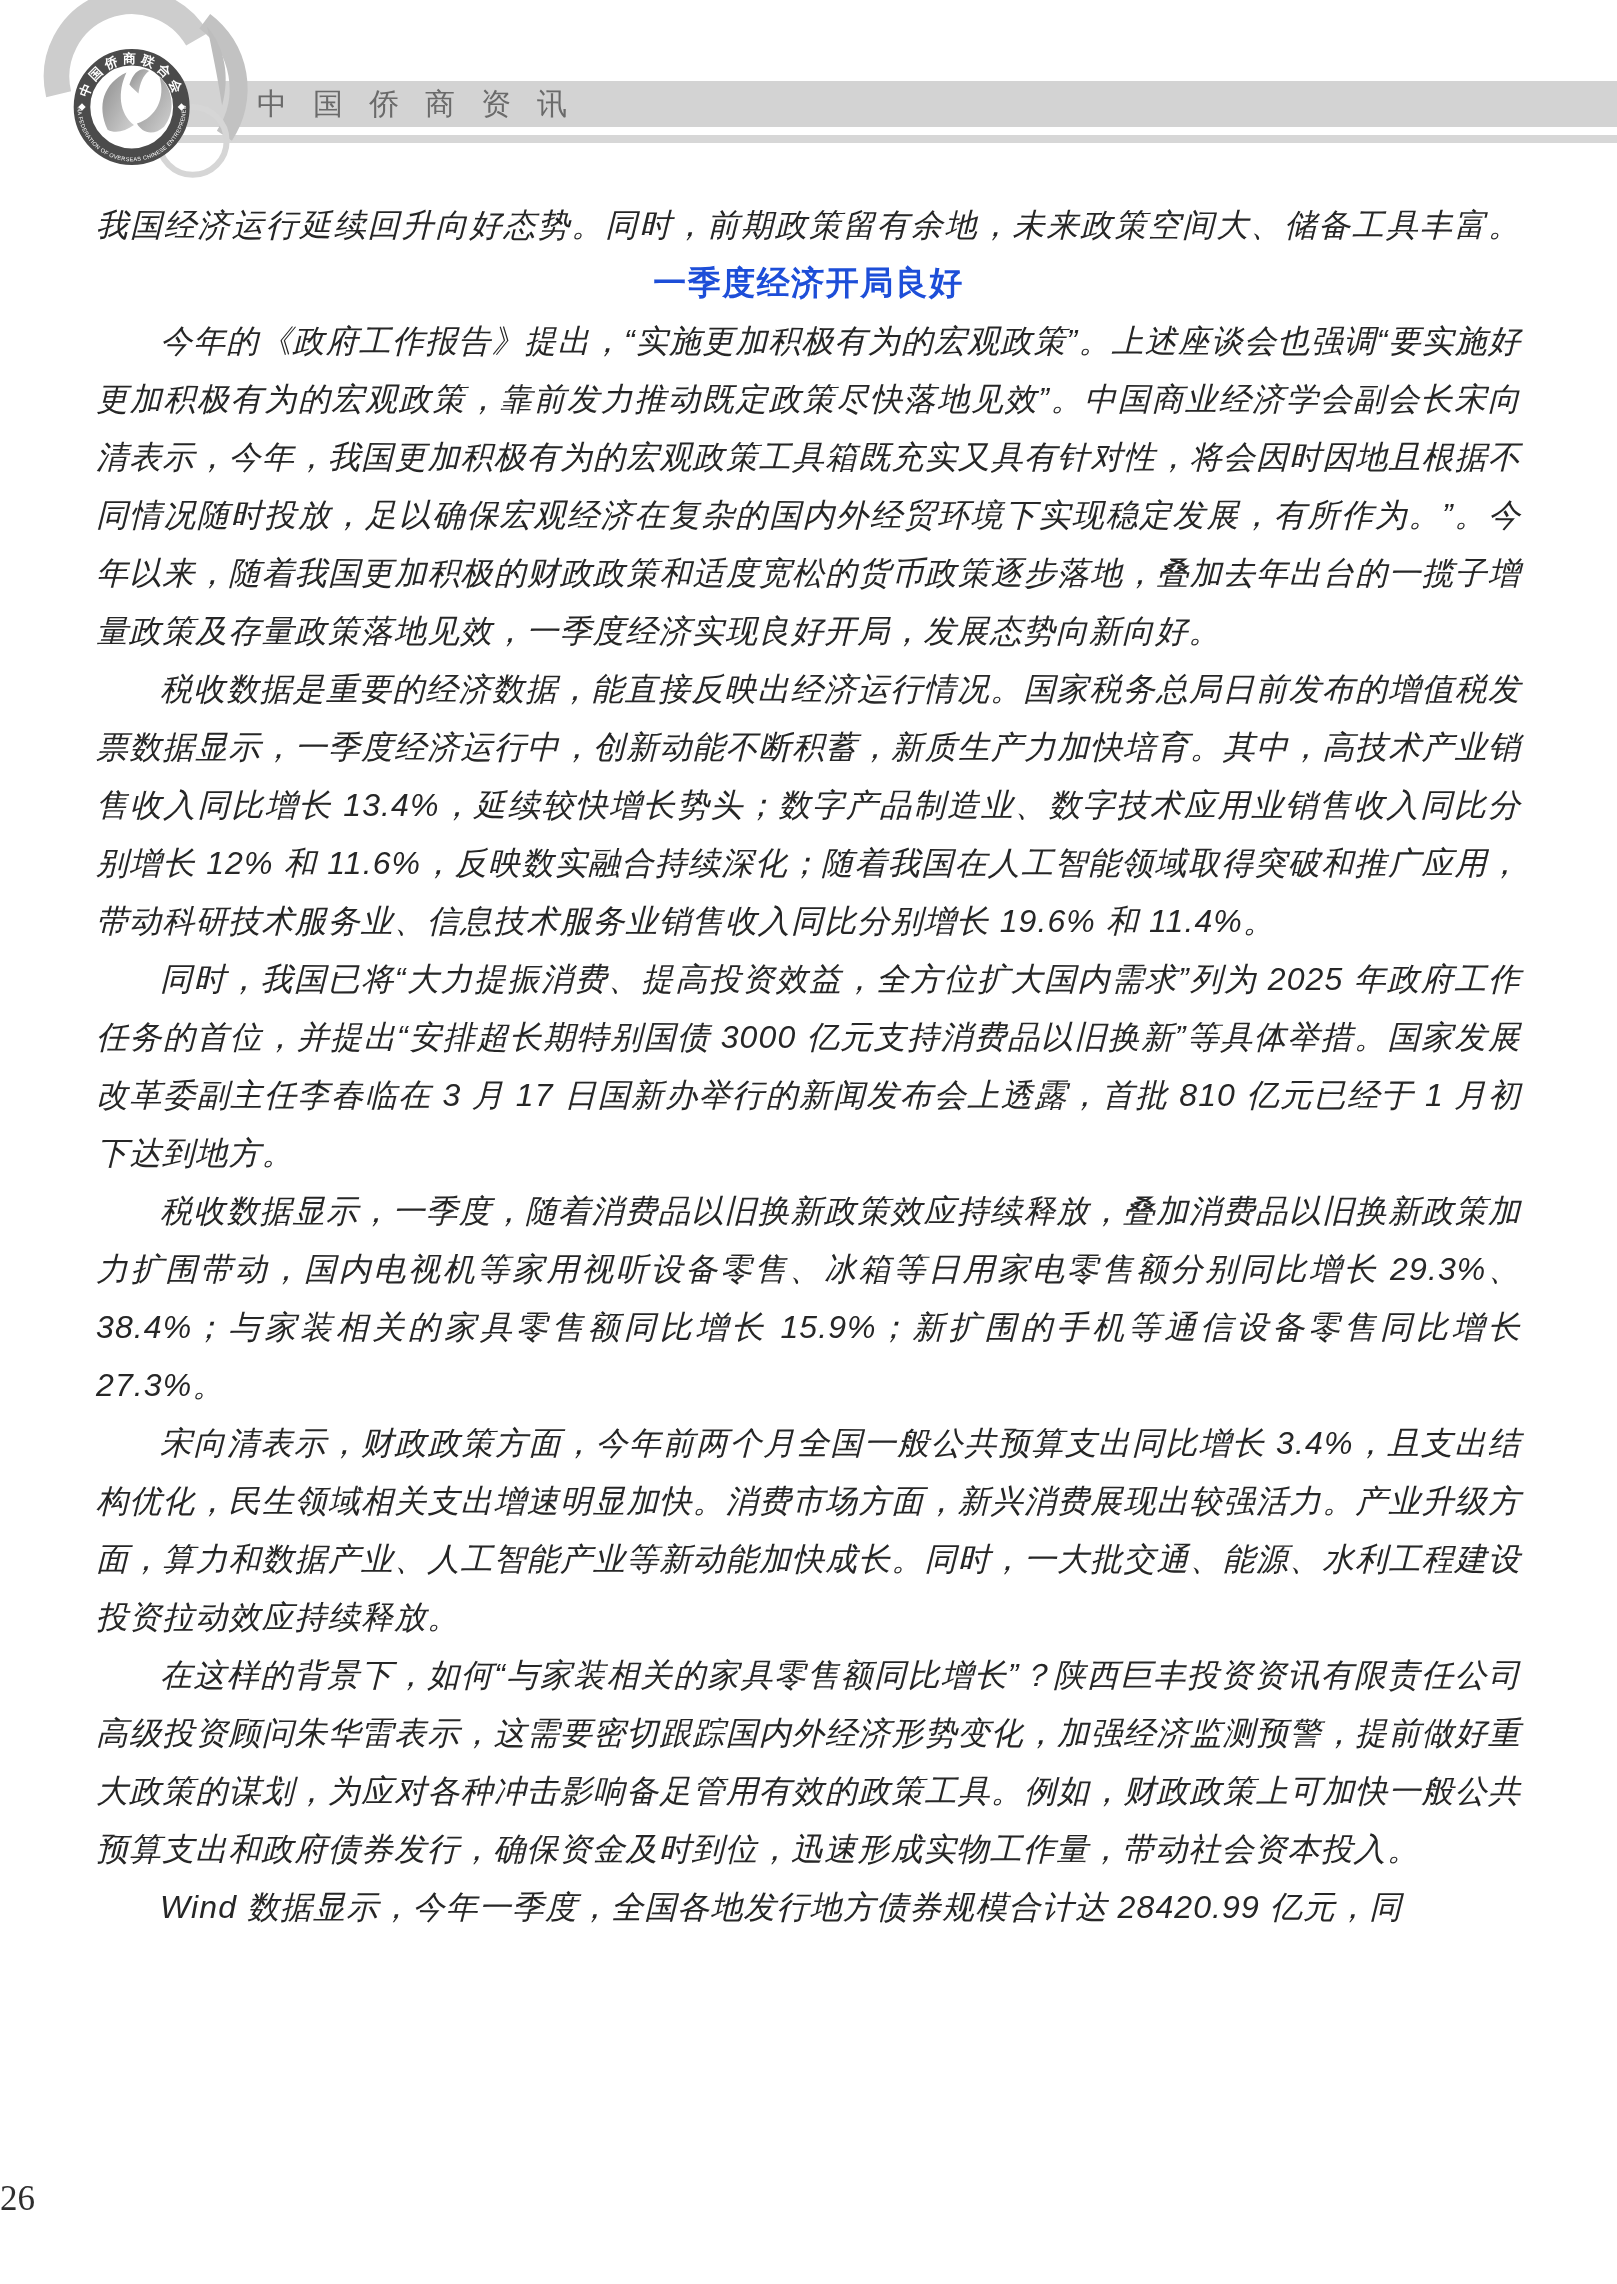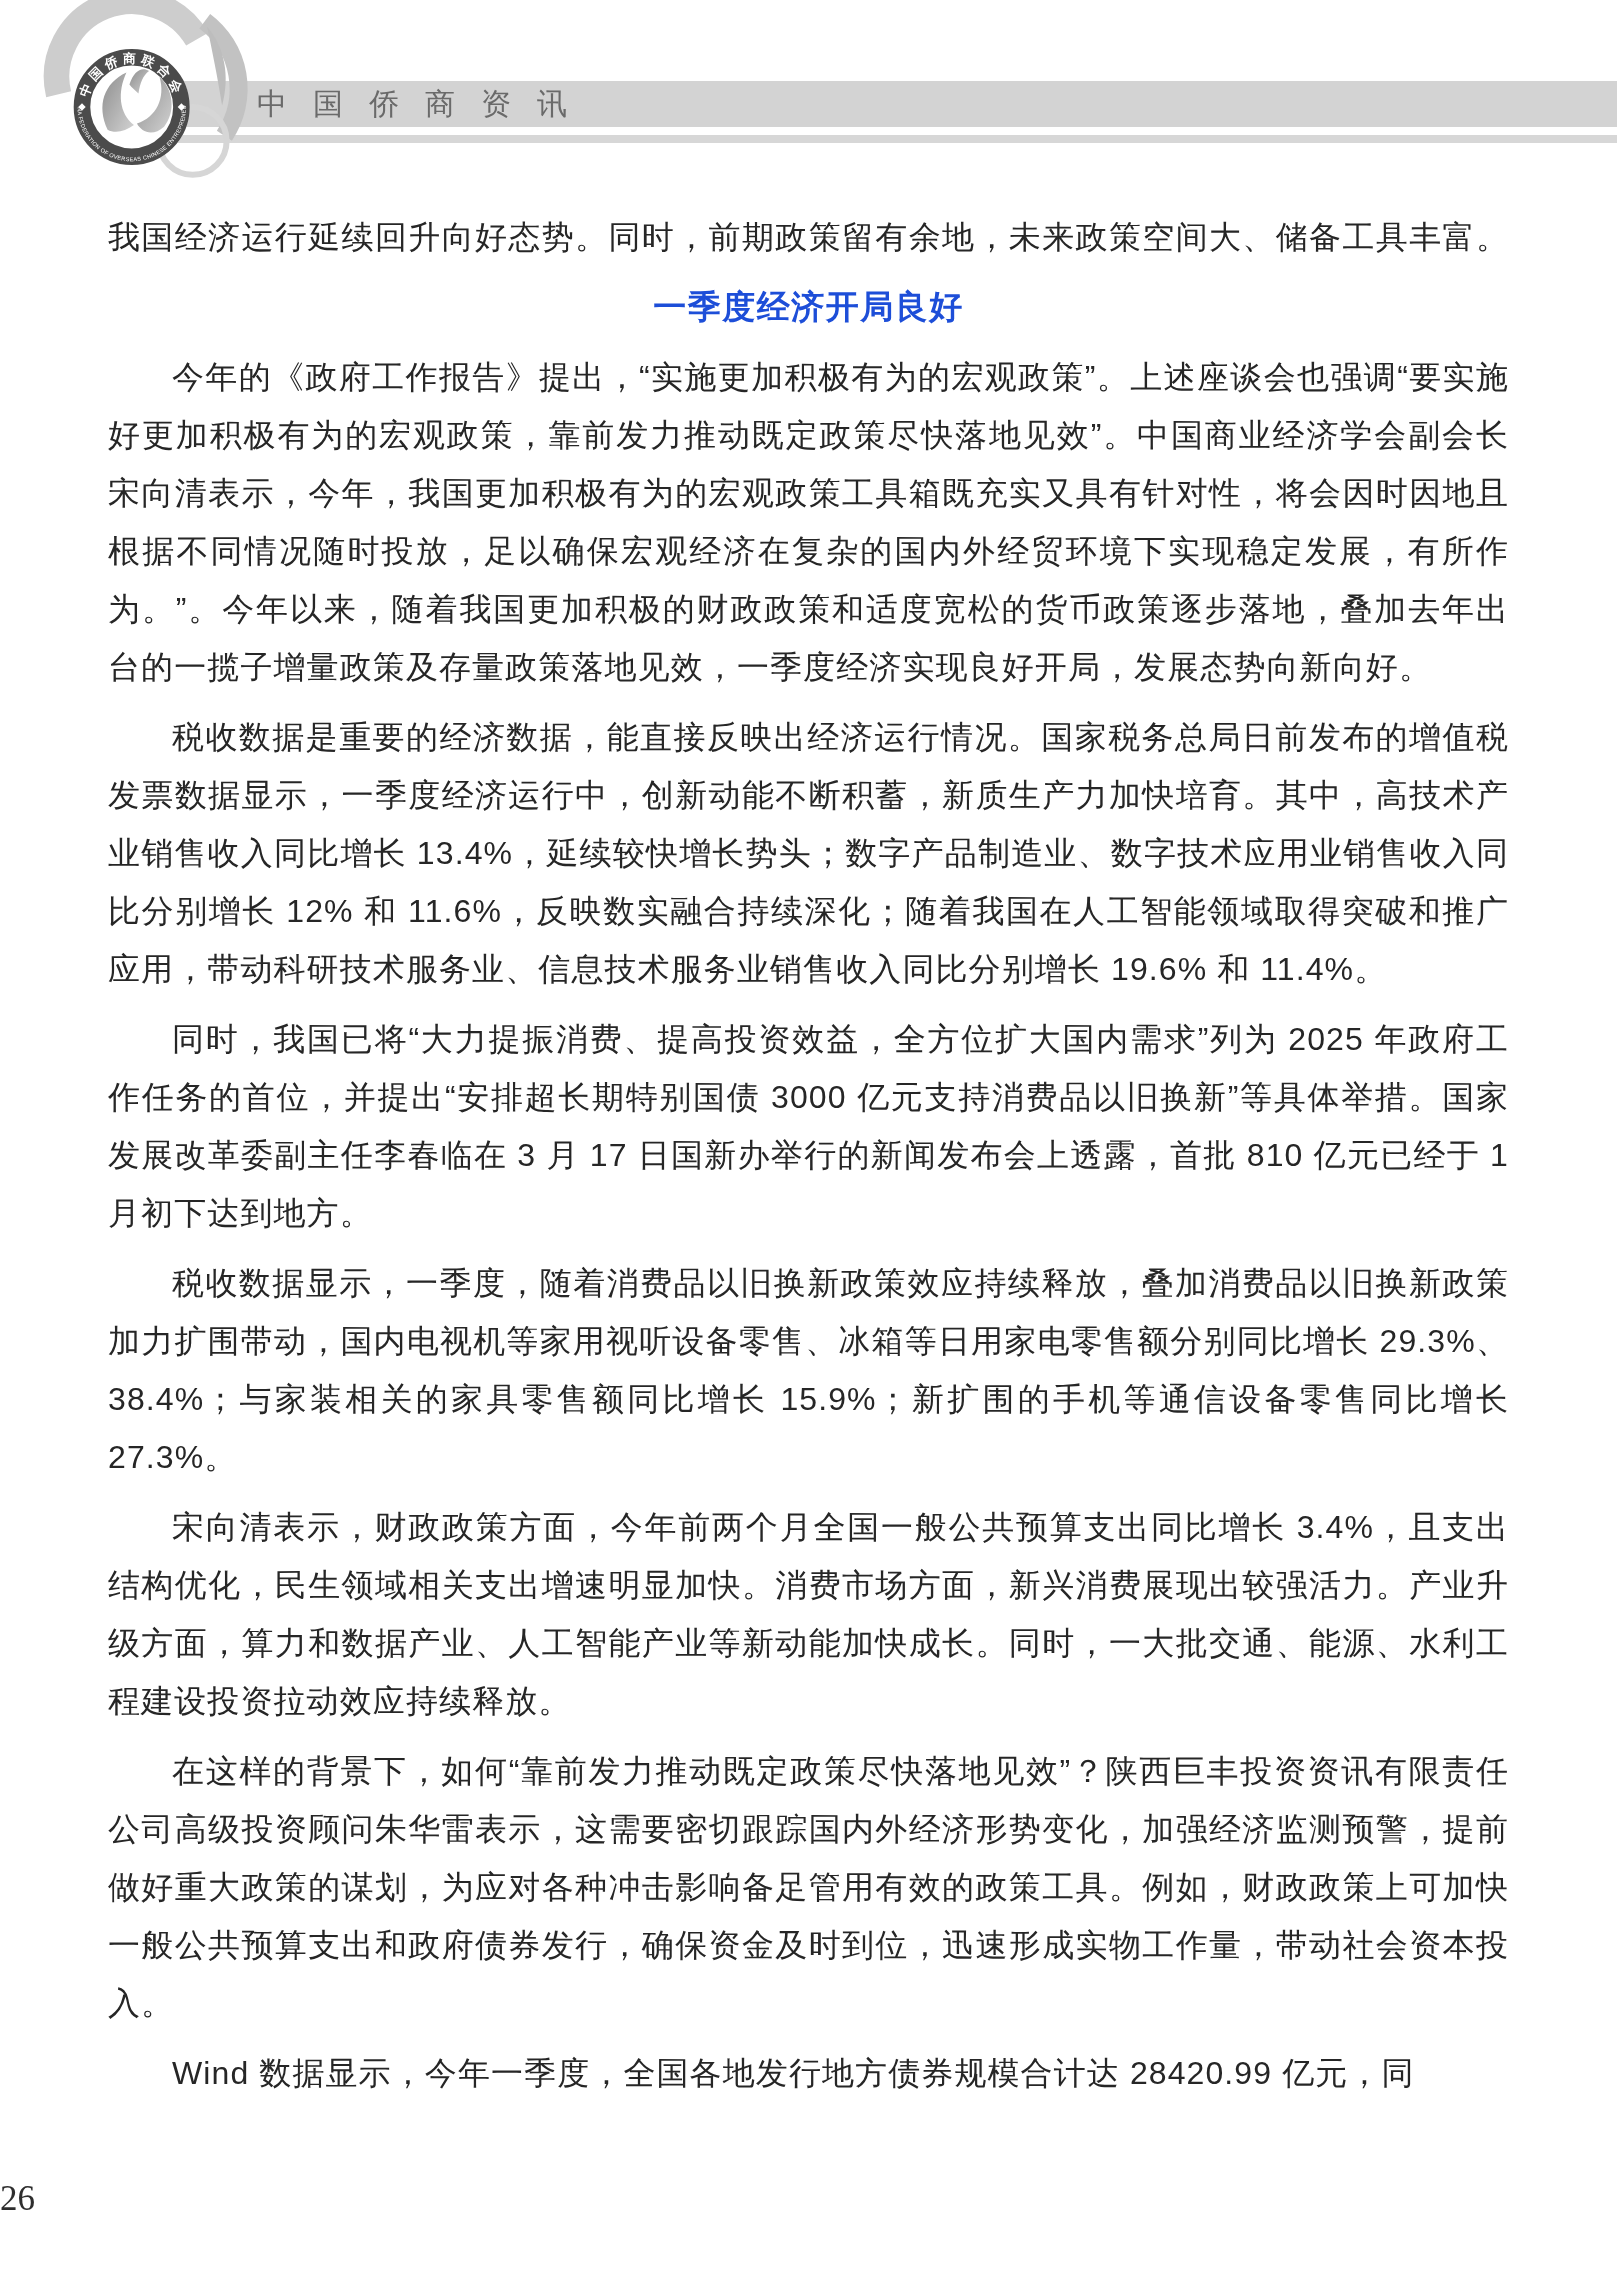--- a/index.html
+++ b/index.html
@@ -61,21 +61,21 @@
   .article{
     position:absolute;
     left:96px; top:196px;
     width:1425px;
     font-size:32px;
     line-height:58px;
     letter-spacing:1.1px;
     color:#262626;
     text-align:justify;
   }
-  .article p{margin:12px;}
+  .article p{margin:0;font-style:italic;}
   .para.indent{text-indent:2em;}
   .lead{text-align-last:justify;}
   .heading{
     margin:0;
     font-size:33px;
     font-weight:bold;
     line-height:58px;
     text-align:center;
     text-align-last:center;
     letter-spacing:1.5px;
@@ -139,20 +139,20 @@
   </div>
 
   <main class="article">
     <p class="para lead">我国经济运行延续回升向好态势。同时，前期政策留有余地，未来政策空间大、储备工具丰富。</p>
     <h2 class="heading">一季度经济开局良好</h2>
     <p class="para indent">今年的《政府工作报告》提出，“实施更加积极有为的宏观政策”。上述座谈会也强调“要实施好更加积极有为的宏观政策，靠前发力推动既定政策尽快落地见效”。中国商业经济学会副会长宋向清表示，今年，我国更加积极有为的宏观政策工具箱既充实又具有针对性，将会因时因地且根据不同情况随时投放，足以确保宏观经济在复杂的国内外经贸环境下实现稳定发展，有所作为。”。今年以来，随着我国更加积极的财政政策和适度宽松的货币政策逐步落地，叠加去年出台的一揽子增量政策及存量政策落地见效，一季度经济实现良好开局，发展态势向新向好。</p>
     <p class="para indent">税收数据是重要的经济数据，能直接反映出经济运行情况。国家税务总局日前发布的增值税发票数据显示，一季度经济运行中，创新动能不断积蓄，新质生产力加快培育。其中，高技术产业销售收入同比增长 13.4%，延续较快增长势头；数字产品制造业、数字技术应用业销售收入同比分别增长 12% 和 11.6%，反映数实融合持续深化；随着我国在人工智能领域取得突破和推广应用，带动科研技术服务业、信息技术服务业销售收入同比分别增长 19.6% 和 11.4%。</p>
     <p class="para indent">同时，我国已将“大力提振消费、提高投资效益，全方位扩大国内需求”列为 2025 年政府工作任务的首位，并提出“安排超长期特别国债 3000 亿元支持消费品以旧换新”等具体举措。国家发展改革委副主任李春临在 3 月 17 日国新办举行的新闻发布会上透露，首批 810 亿元已经于 1 月初下达到地方。</p>
     <p class="para indent">税收数据显示，一季度，随着消费品以旧换新政策效应持续释放，叠加消费品以旧换新政策加力扩围带动，国内电视机等家用视听设备零售、冰箱等日用家电零售额分别同比增长 29.3%、38.4%；与家装相关的家具零售额同比增长 15.9%；新扩围的手机等通信设备零售同比增长 27.3%。</p>
     <p class="para indent">宋向清表示，财政政策方面，今年前两个月全国一般公共预算支出同比增长 3.4%，且支出结构优化，民生领域相关支出增速明显加快。消费市场方面，新兴消费展现出较强活力。产业升级方面，算力和数据产业、人工智能产业等新动能加快成长。同时，一大批交通、能源、水利工程建设投资拉动效应持续释放。</p>
-    <p class="para indent">在这样的背景下，如何“靠前发力推动既定政策尽快落地见效”？陕西巨丰投资资讯有限责任公司高级投资顾问朱华雷表示，这需要密切跟踪国内外经济形势变化，加强经济监测预警，提前做好重大政策的谋划，为应对各种冲击影响备足管用有效的政策工具。例如，财政政策上可加快一般公共预算支出和政府债券发行，确保资金及时到位，迅速形成实物工作量，带动社会资本投入。</p>
+    <p class="para indent">在这样的背景下，如何“与家装相关的家具零售额同比增长”？陕西巨丰投资资讯有限责任公司高级投资顾问朱华雷表示，这需要密切跟踪国内外经济形势变化，加强经济监测预警，提前做好重大政策的谋划，为应对各种冲击影响备足管用有效的政策工具。例如，财政政策上可加快一般公共预算支出和政府债券发行，确保资金及时到位，迅速形成实物工作量，带动社会资本投入。</p>
     <p class="para indent">Wind 数据显示，今年一季度，全国各地发行地方债券规模合计达 28420.99 亿元，同</p>
   </main>
 
   <div class="page-number">26</div>
 
 </div>
 
 
 </body></html>

